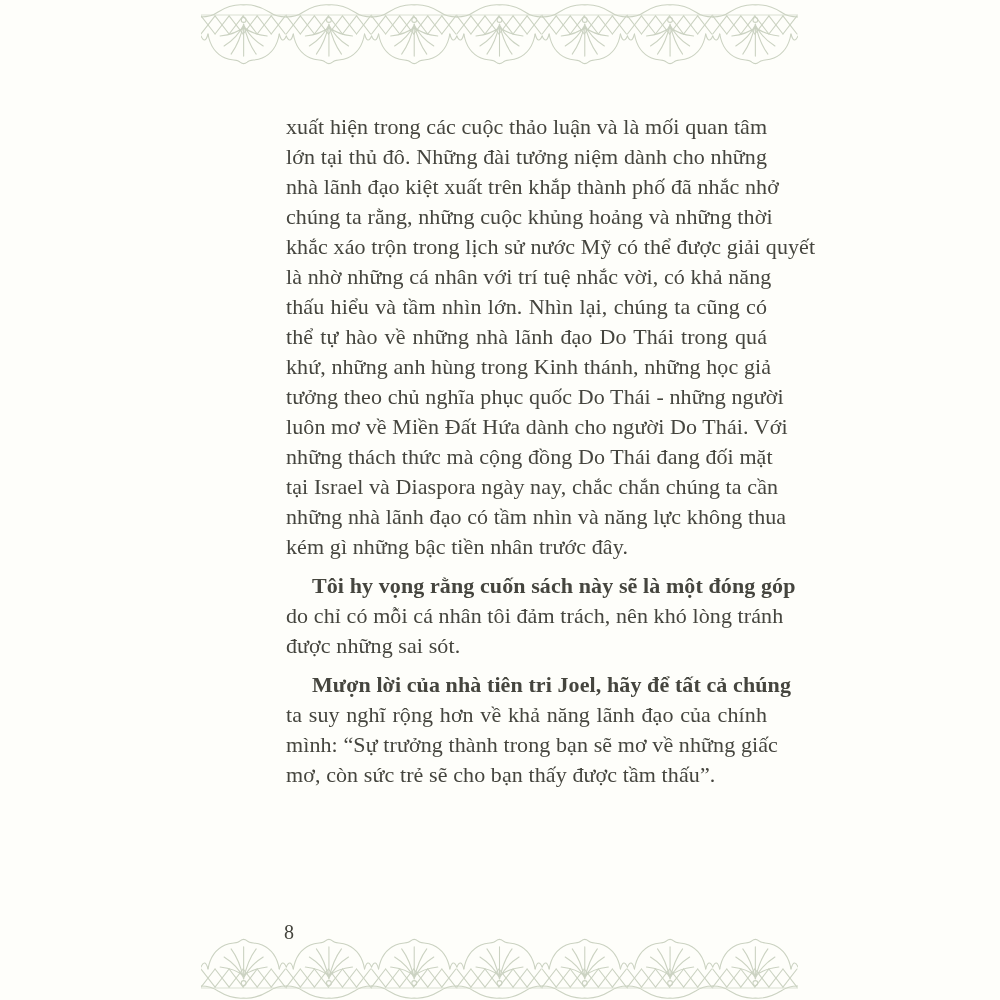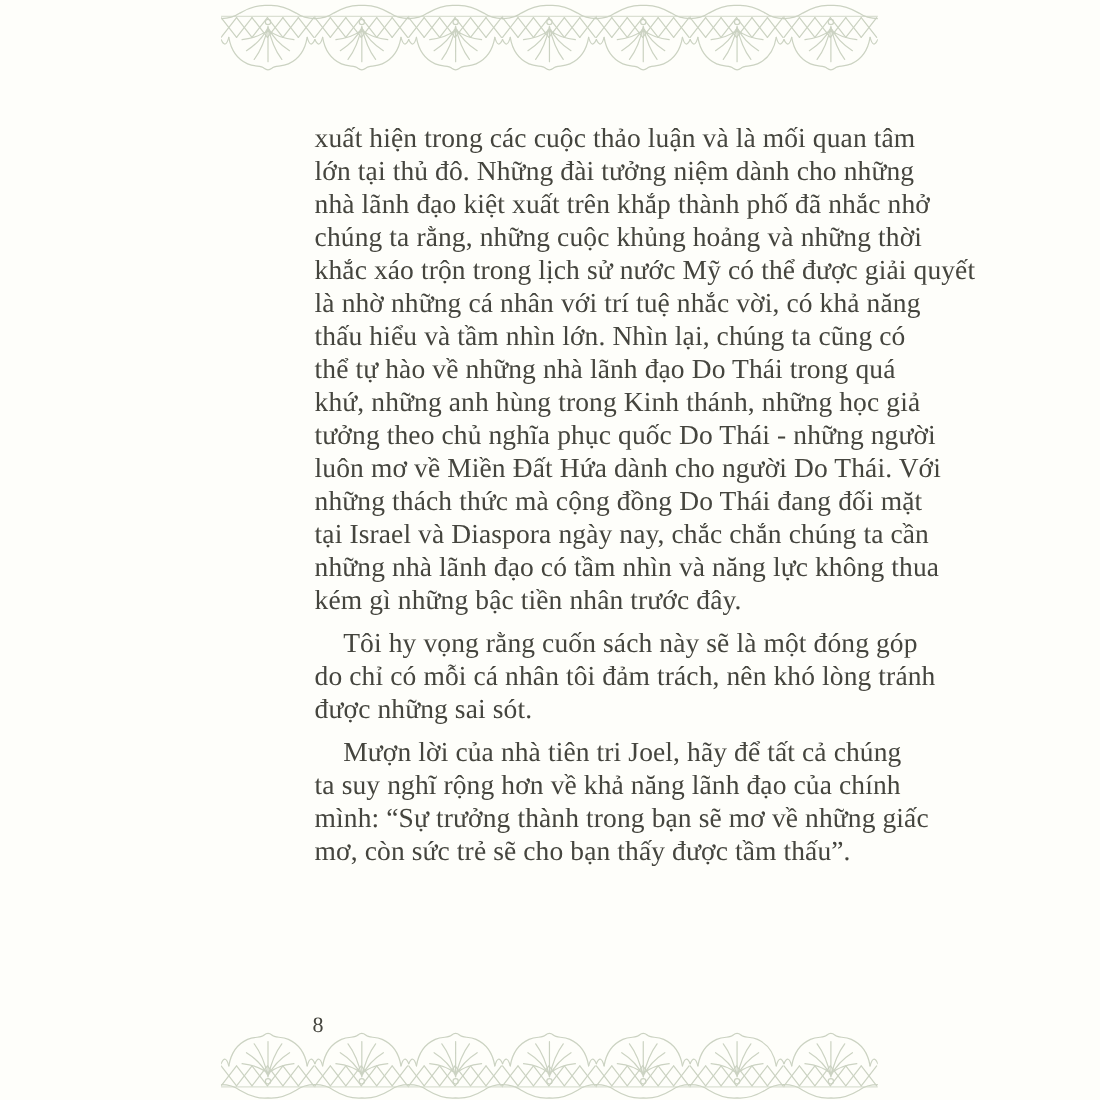--- a/index.html
+++ b/index.html
@@ -7,31 +7,31 @@
     position:relative;width:1000px;height:1000px;overflow:hidden;
     background:#fefefa;
     font-family:"Liberation Serif","DejaVu Serif",serif;
     color:#45453e;
   }
   .lace{position:absolute;left:201px;pointer-events:none;}
   .lace.top{top:3px;}
   .lace.bottom{top:938px;transform:scaleY(-1);}
   .text-block{
     position:absolute;left:286px;top:112px;width:481px;
-    font-size:25px;line-height:30px;
+    font-size:22px;line-height:30px;
     letter-spacing:0.1px;
   }
   .para{margin:0 0 9px 0;}
   .line{
     white-space:nowrap;
     text-align:justify;
     text-align-last:justify;
   }
   .line.last{text-align-last:left;}
-  .para.indent .line:first-child{text-indent:26px;}
+  .para.indent .line:first-child{text-indent:26px;font-weight:bold;}
   .page-number{
     position:absolute;left:284px;top:919px;
     font-size:20px;line-height:26px;
   }
 </style>
 </head>
 <body>
 
 <div class="canvas" style="background: rgb(254, 254, 250); color: rgb(69, 69, 62);">
 

